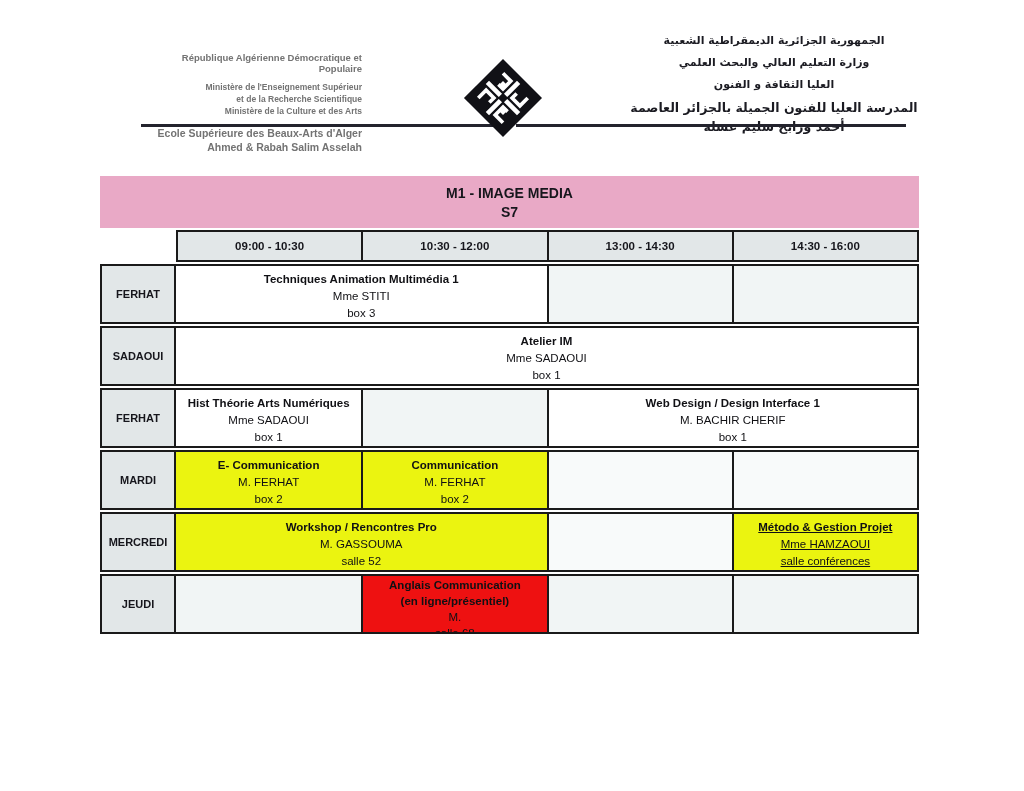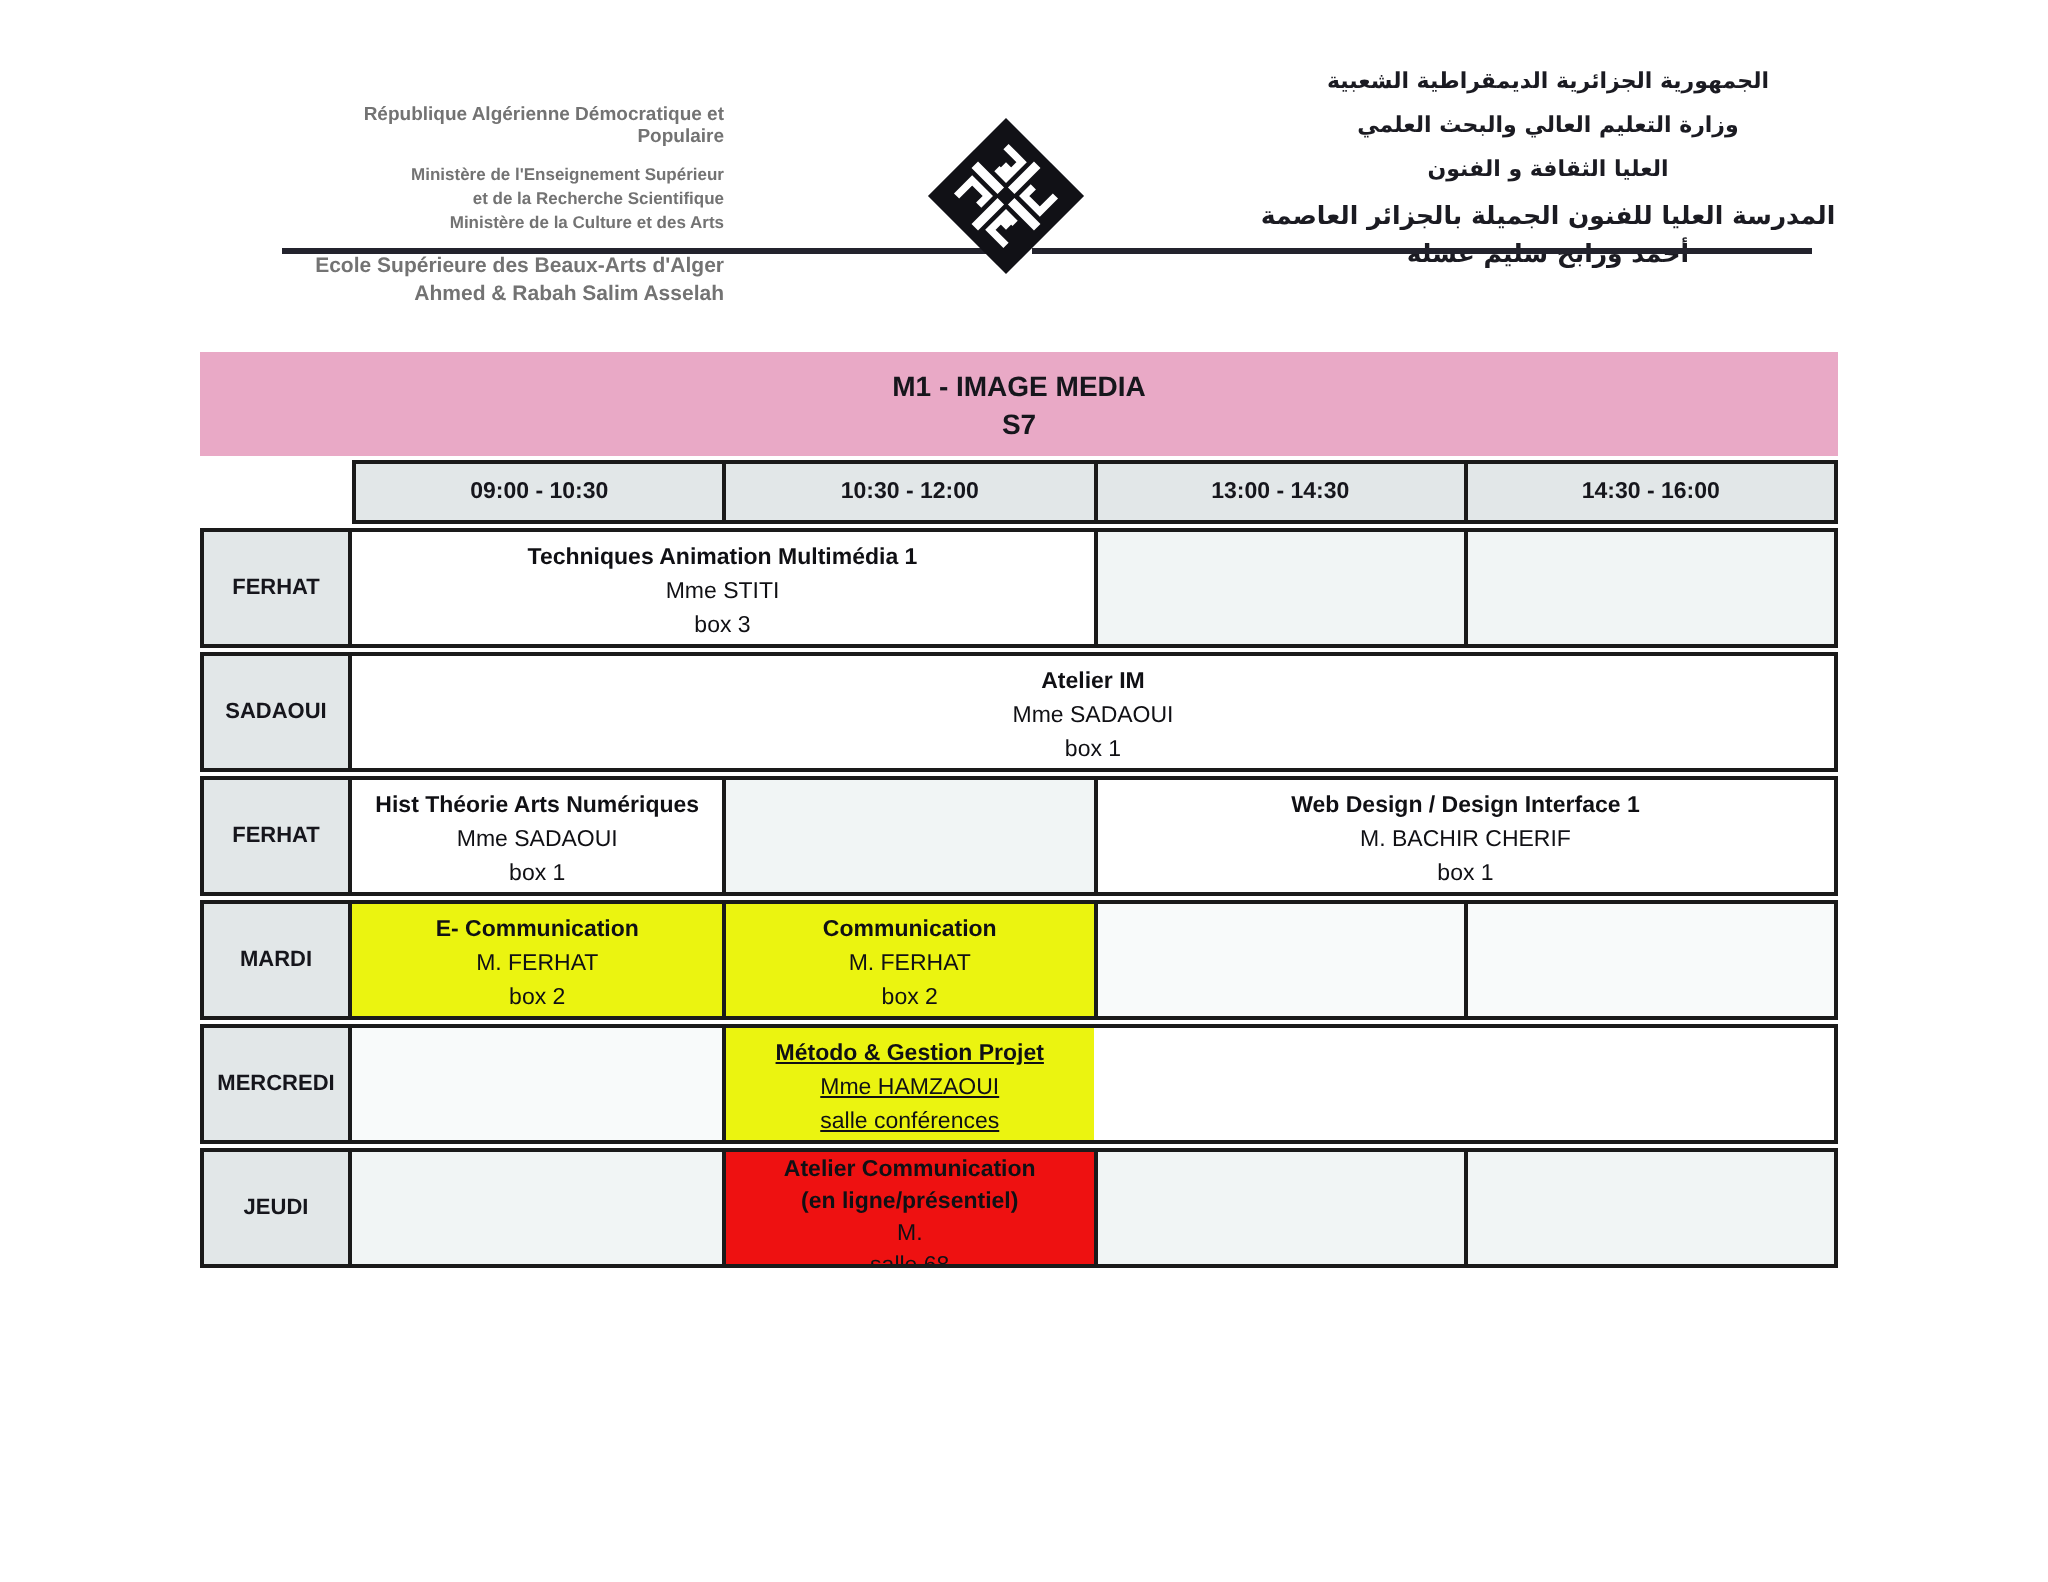--- a/index.html
+++ b/index.html
@@ -184,34 +184,39 @@
               <div class="cell-line">M. FERHAT</div>
               <div class="cell-line">box 2</div>
             </div>
             <div class="cell bg-empty_light" style="grid-column: span 1;"></div>
             <div class="cell bg-empty_light" style="grid-column: span 1;"></div>
           </div>
         </div>
         <div class="trow">
           <div class="day-cell">MERCREDI</div>
           <div class="cells">
+            <div class="cell bg-yellow" style="grid-column: span 2;">
+              <div class="cell-line b">Workshop / Rencontres Pro</div>
+              <div class="cell-line">M. GASSOUMA</div>
+              <div class="cell-line">salle 52</div>
+            </div>
             <div class="cell bg-empty_light" style="grid-column: span 1;"></div>
             <div class="cell bg-yellow" style="grid-column: span 1; text-decoration: underline;">
               <div class="cell-line b">Método &amp; Gestion Projet</div>
               <div class="cell-line">Mme HAMZAOUI</div>
               <div class="cell-line">salle conférences</div>
             </div>
           </div>
         </div>
         <div class="trow">
           <div class="day-cell">JEUDI</div>
           <div class="cells">
             <div class="cell bg-empty" style="grid-column: span 1;"></div>
             <div class="cell bg-red overflow" style="grid-column: span 1;">
-              <div class="cell-line b">Atelier Communication</div>
+              <div class="cell-line b">Anglais Communication</div>
               <div class="cell-line b">(en ligne/présentiel)</div>
               <div class="cell-line">M.</div>
               <div class="cell-line">salle 68</div>
             </div>
             <div class="cell bg-empty" style="grid-column: span 1;"></div>
             <div class="cell bg-empty" style="grid-column: span 1;"></div>
           </div>
         </div>
       </div>
   </div>

